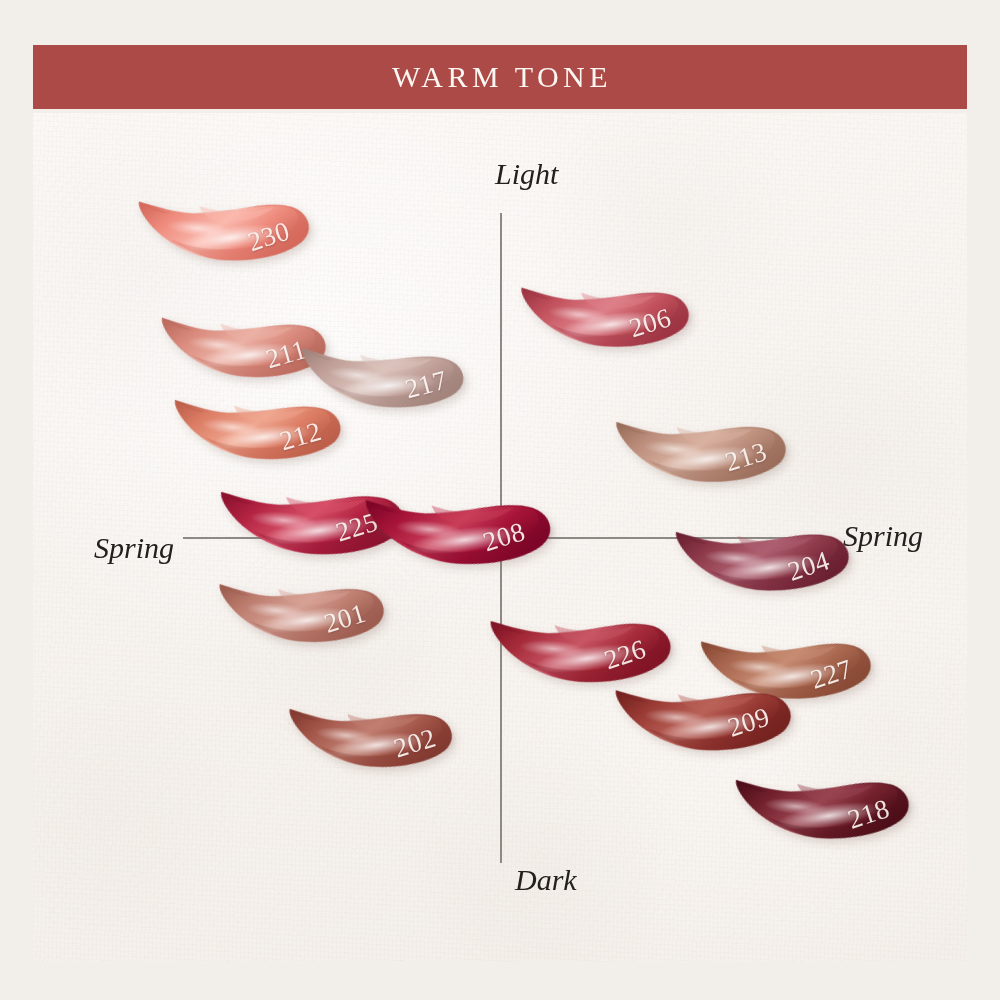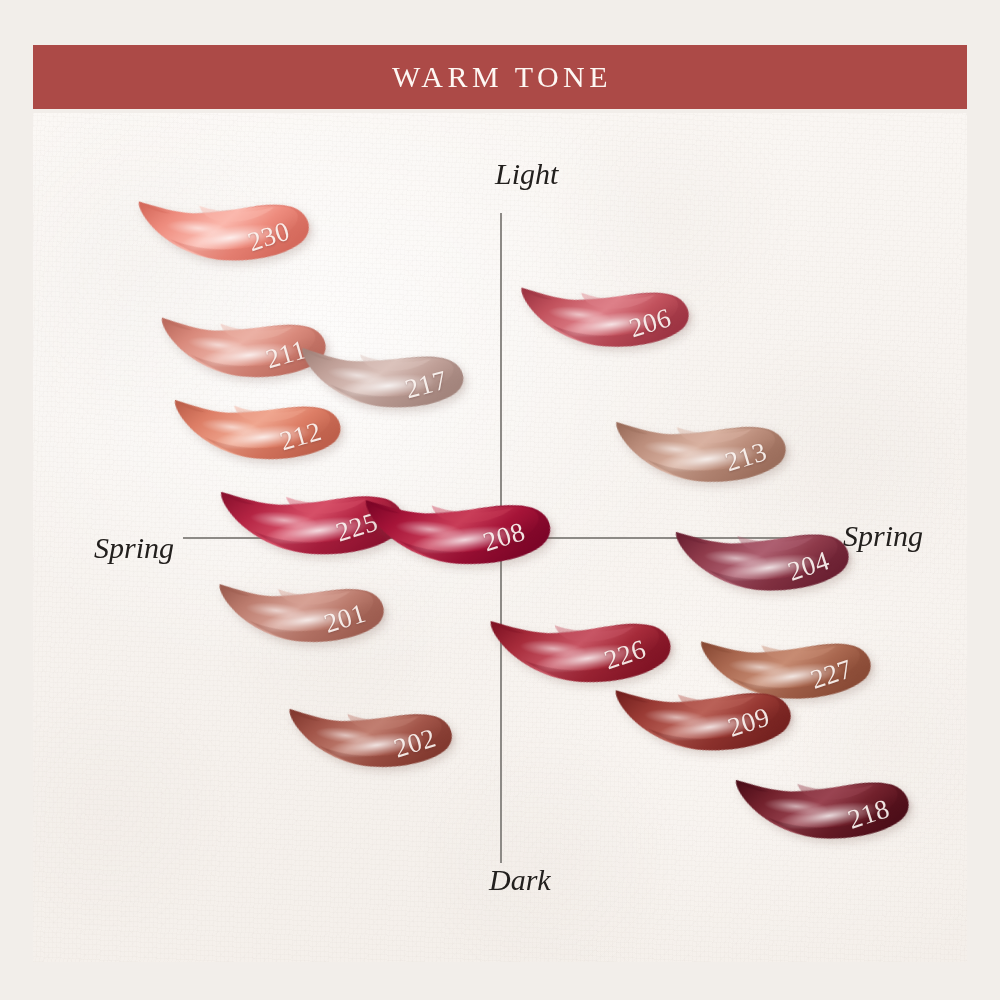--- a/index.html
+++ b/index.html
@@ -104,21 +104,21 @@
   .axis-label {
     position: absolute;
     font-family: "Liberation Serif", serif;
     font-style: italic;
     font-size: 30px;
     color: #23201e;
     white-space: nowrap;
     line-height: 1;
   }
   #label-light  { left: 462px; top: 46px;  }
-  #label-dark   { left: 456px; top: 752px; }
+  #label-dark   { left: 482px; top: 752px; }
   #label-spring { left: 37px;  top: 420px; margin-left: 24px; }
   #label-autumn { left: 810px; top: 408px; }
 
   
   .swatch {
     position: absolute;
     transform-origin: 50% 50%;
   }
   .swatch-body {
     position: absolute;

